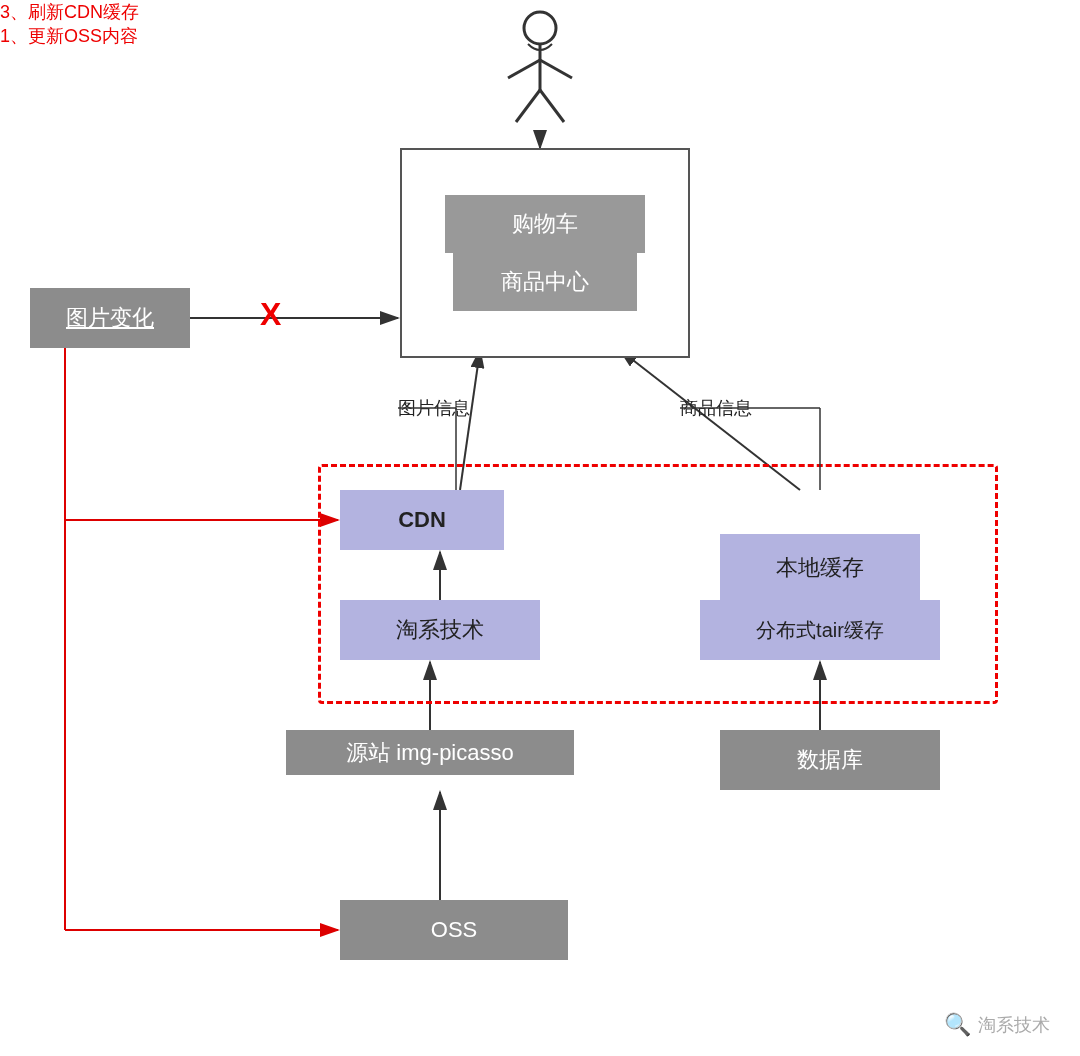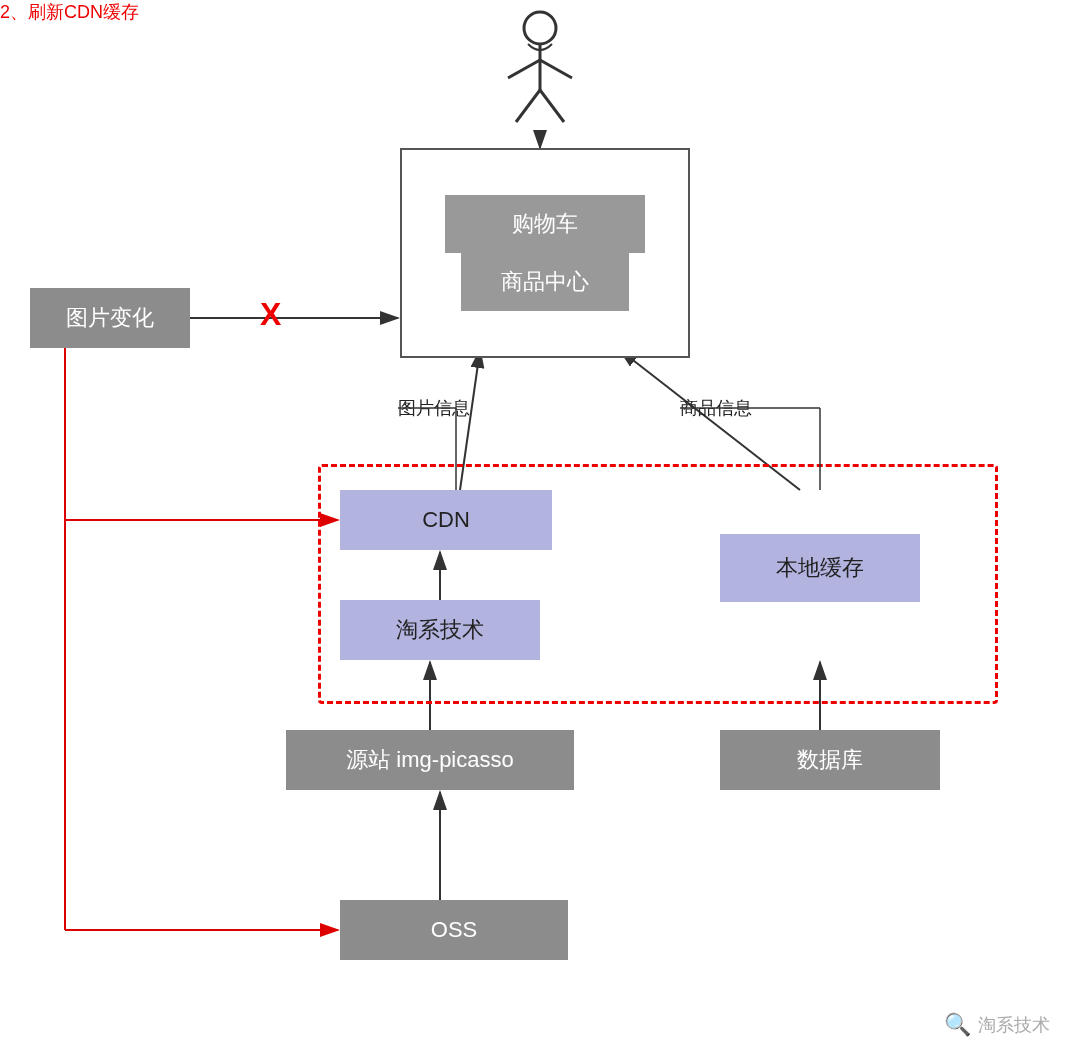--- a/index.html
+++ b/index.html
@@ -138,48 +138,50 @@
     <line x1="52" y1="80" x2="28" y2="112" stroke="#333" stroke-width="3"></line>
     <line x1="52" y1="80" x2="76" y2="112" stroke="#333" stroke-width="3"></line>
 
     <path d="M40,34 Q52,46 64,34" fill="none" stroke="#333" stroke-width="2"></path>
   </svg>
 
   <div class="box box-outline" style="left:400px;top:148px;width:290px;height:210px;flex-direction:column;gap:0;">
 
     <div class="box box-inner-gray" style="position:relative;width:200px;height:58px;font-size:22px;">购物车</div>
 
-    <div class="box box-inner-gray" style="position:relative;width:168px;height:58px;font-size:22px;">商品中心</div>
+    <div class="box box-inner-gray" style="position:relative;width:184px;height:58px;font-size:22px;">商品中心</div>
   </div>
 
-  <div class="box box-gray" style="left:30px;top:288px;width:160px;height:60px;font-size:22px;">图片变化</div>
+  <div class="box box-gray" style="left:30px;top:288px;width:160px;height:60px;font-size:22px;text-decoration:underline;">图片变化</div>
 
   <div class="x-mark" style="left:260px;top:296px;">X</div>
 
   <div class="dashed-box" style="left:318px;top:464px;width:680px;height:240px;"></div>
 
-  <div class="box box-purple" style="left:340px;top:490px;width:212px;height:60px;font-size:22px;">CDN</div>
+  <div class="box box-purple" style="left:340px;top:490px;width:164px;height:60px;font-size:22px;font-weight:bold;">CDN</div>
 
   <div class="box box-purple" style="left:340px;top:600px;width:200px;height:60px;font-size:22px;">淘系技术</div>
 
-  <div class="box box-gray" style="left:286px;top:730px;width:288px;height:60px;font-size:22px;">源站 img-picasso</div>
+  <div class="box box-gray" style="left:286px;top:730px;width:288px;height:45px;font-size:22px;">源站 img-picasso</div>
 
   <div class="box box-gray" style="left:340px;top:900px;width:228px;height:60px;font-size:22px;text-align:right;">OSS</div>
 
   <div class="box box-purple" style="left:720px;top:490px;width:200px;height:68px;font-size:22px;margin-top:44px;">本地缓存</div>
 
+  <div class="box box-purple" style="left:700px;top:600px;width:240px;height:60px;font-size:20px;">分布式tair缓存</div>
 
   <div class="box box-gray" style="left:720px;top:730px;width:220px;height:60px;font-size:22px;">数据库</div>
 
   <div class="label-text" style="left:398px;top:396px;">图片信息</div>
 
   <div class="label-text" style="left:680px;top:396px;">商品信息</div>
 
-  <div class="label-red" style="left:68px;top:498px;">2、刷新CDN缓存</div>
+  <div class="label-red" style="left:68px;top:498px;">3、刷新CDN缓存</div>
 
+  <div class="label-red" style="left:68px;top:906px;">1、更新OSS内容</div>
 
   <div class="watermark">
     <span style="font-size:22px;">🔍</span>
     <span>淘系技术</span>
   </div>
 
   <svg style="position:absolute;top:0;left:0;width:1080px;height:1056px;pointer-events:none;">
 
     <line x1="398" y1="408" x2="456" y2="408" stroke="#333" stroke-width="1.5"></line>
 

